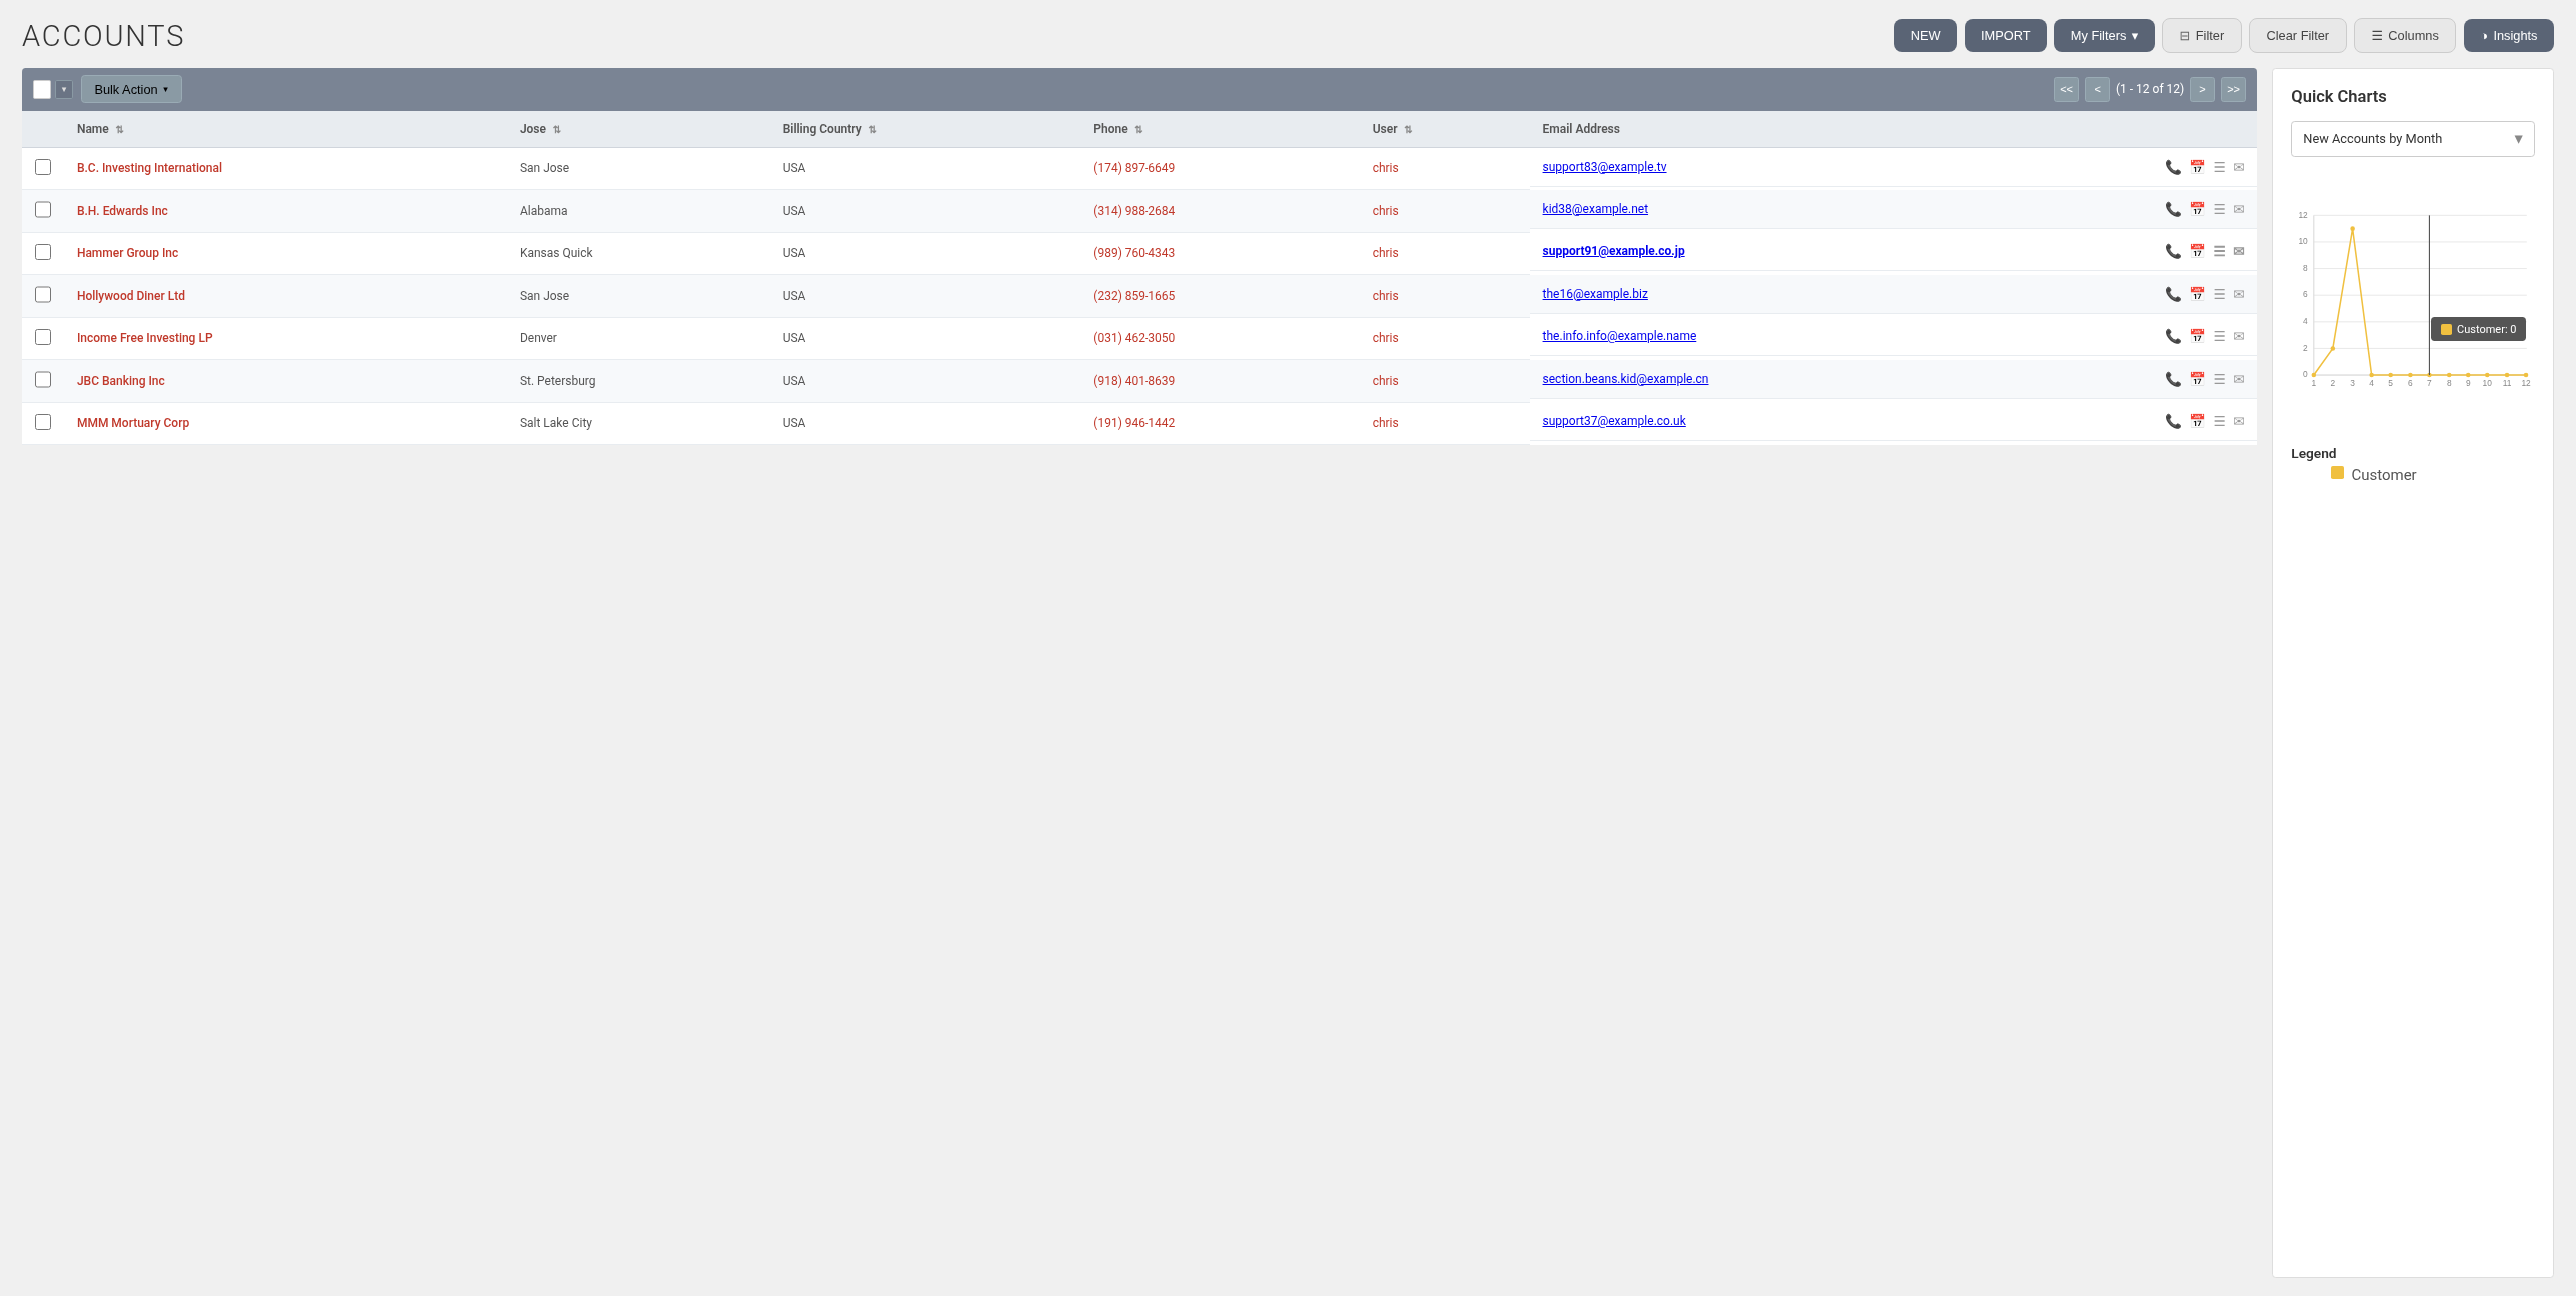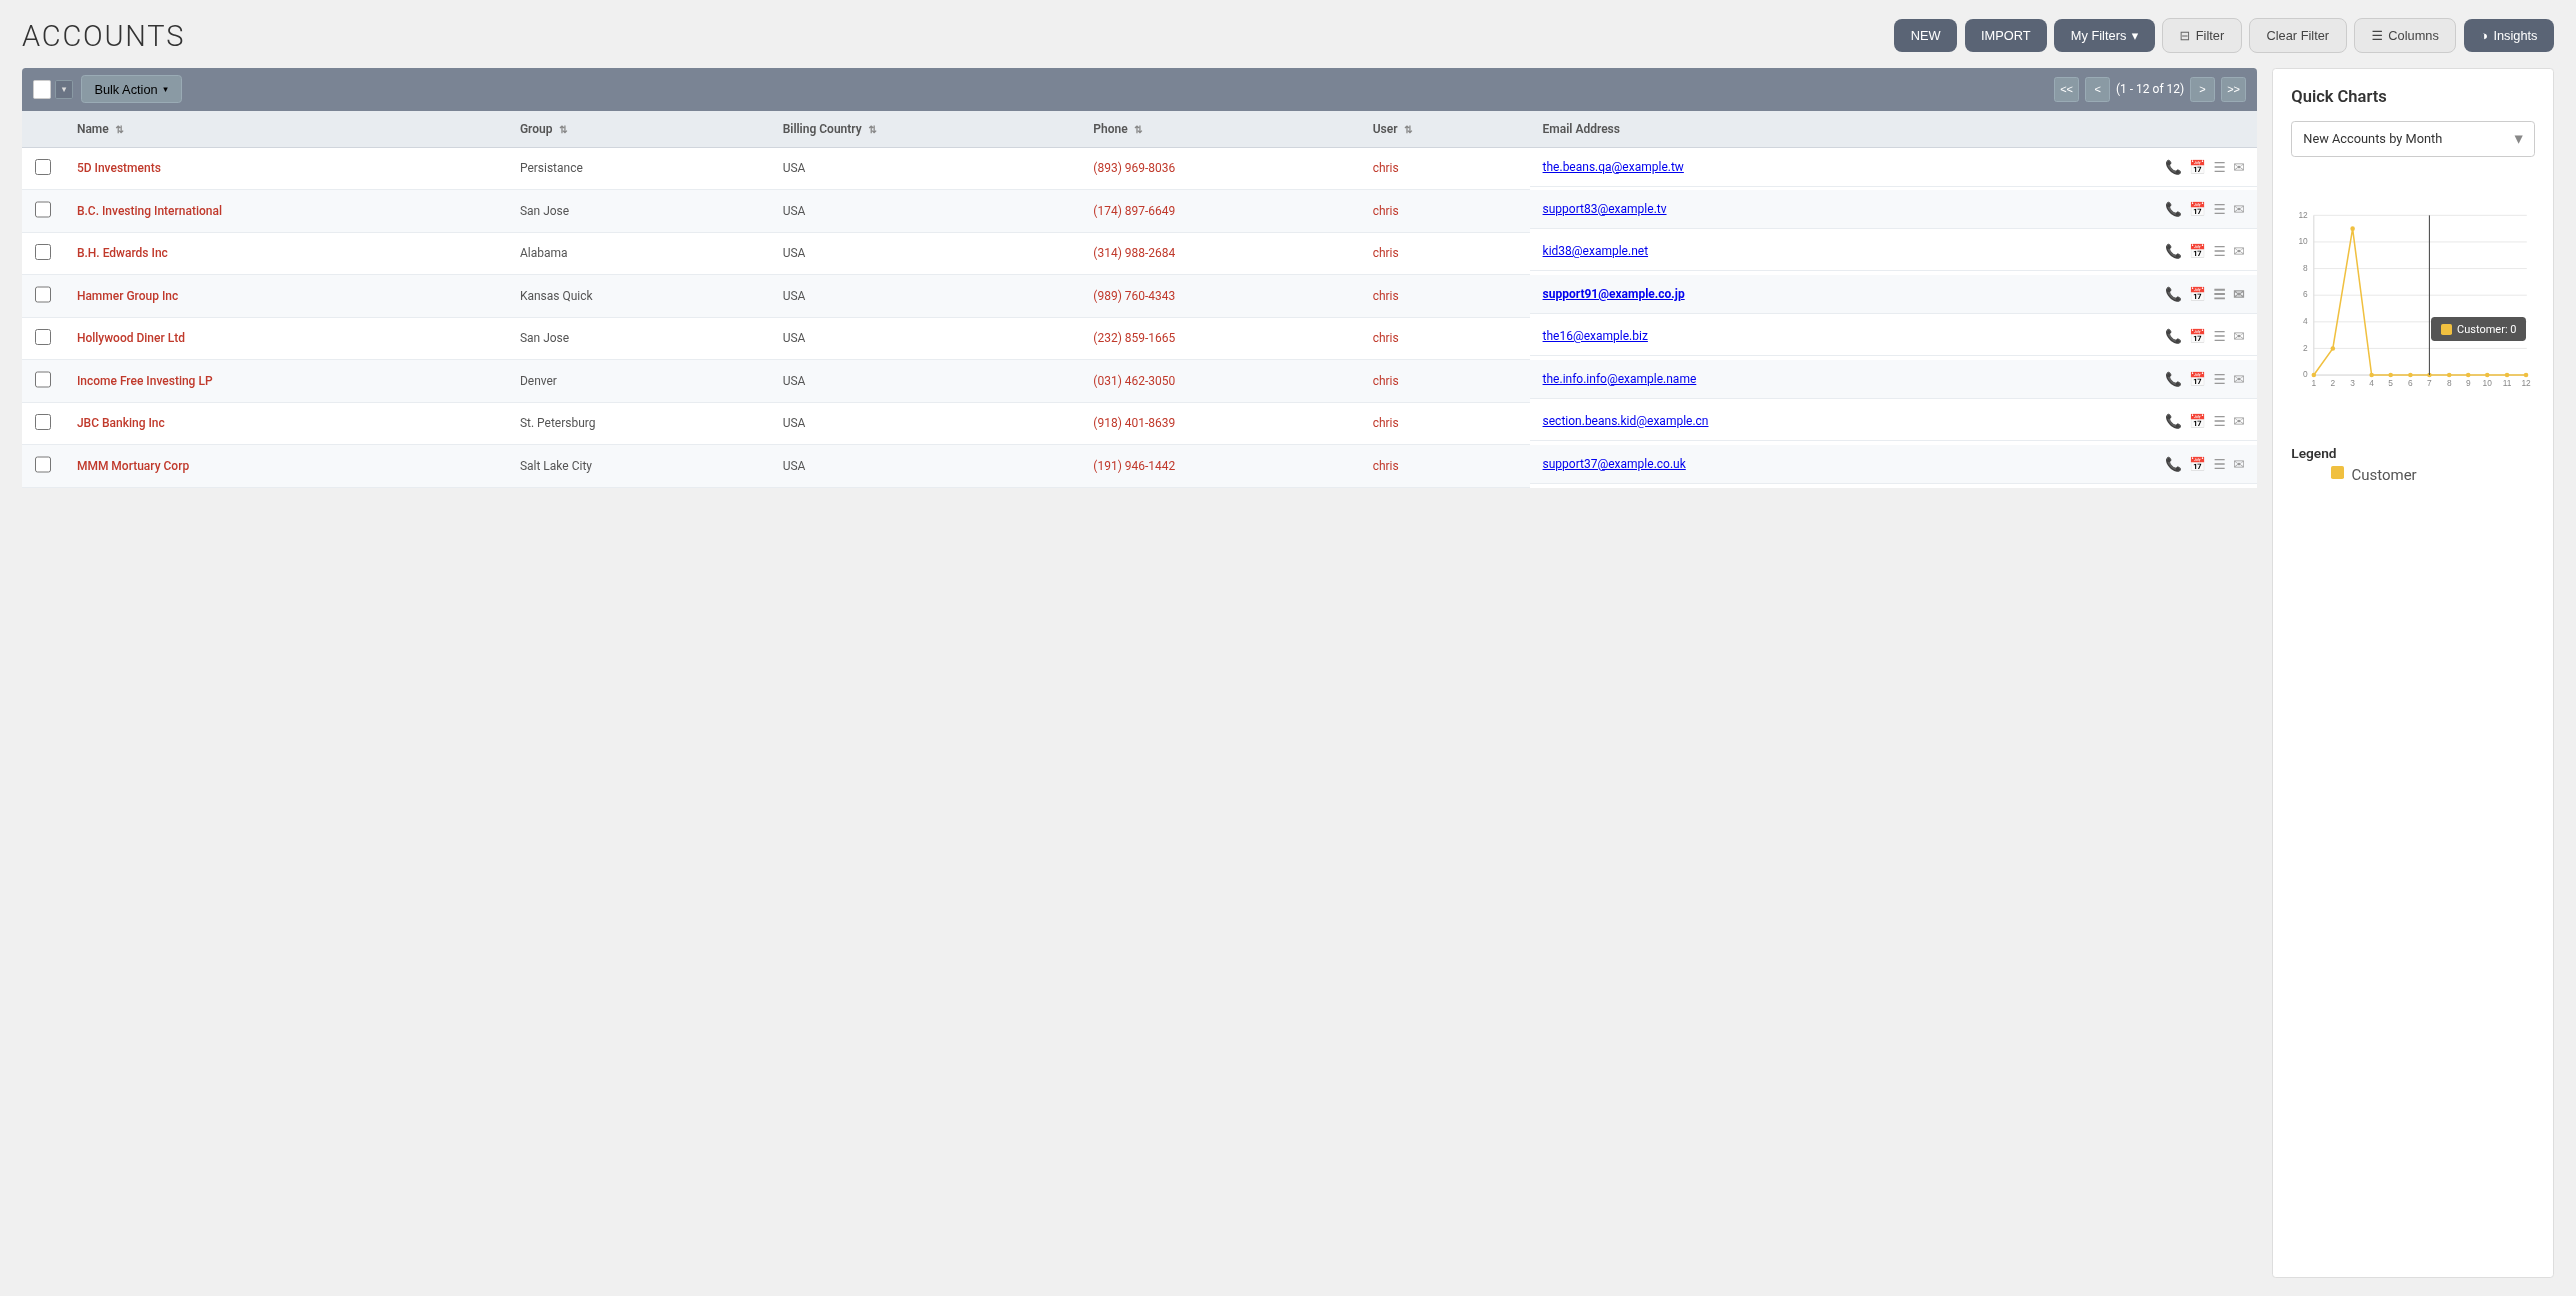--- a/index.html
+++ b/index.html
@@ -119,21 +119,21 @@
 
       <table class="table">
         <thead>
           <tr>
             <th style="width:33px;"></th>
             <th>
               <span>Name</span>
               <span class="sort-icon">⇅</span>
             </th>
             <th>
-              <span>Group</span>
+              <span>Jose</span>
               <span class="sort-icon">⇅</span>
             </th>
             <th>
               <span>Billing Country</span>
               <span class="sort-icon">⇅</span>
             </th>
             <th>
               <span>Phone</span>
               <span class="sort-icon">⇅</span>
             </th>
@@ -141,37 +141,20 @@
               <span>User</span>
               <span class="sort-icon">⇅</span>
             </th>
             <th>
               <span>Email Address</span>
             </th>
           </tr>
         </thead>
         <tbody id="table-body">
 
-        <tr>
-              <td style="text-align: center;"><input type="checkbox" class="row-checkbox" style=""></td>
-              <td class="td-name"><a href="#">5D Investments</a></td>
-              <td>Persistance</td>
-              <td>USA</td>
-              <td class="td-phone"><a href="#">(893) 969-8036</a></td>
-              <td class="td-user"><a href="#">chris</a></td>
-              <td style="display: flex; align-items: center; gap: 9.1px;">
-                <a href="#" class="td-email" style="flex: 1 1 0%;">the.beans.qa@example.tw</a>
-                <div class="action-icons">
-                  <span class="action-icon">📞</span>
-                  <span class="action-icon">📅</span>
-                  <span class="action-icon">☰</span>
-                  <span class="action-icon">✉</span>
-                </div>
-              </td>
-            </tr>
             <tr>
               <td style="text-align: center;"><input type="checkbox" class="row-checkbox" style=""></td>
               <td class="td-name"><a href="#">B.C. Investing International</a></td>
               <td>San Jose</td>
               <td>USA</td>
               <td class="td-phone"><a href="#">(174) 897-6649</a></td>
               <td class="td-user"><a href="#">chris</a></td>
               <td style="display: flex; align-items: center; gap: 9.1px;">
                 <a href="#" class="td-email" style="flex: 1 1 0%;">support83@example.tv</a>
                 <div class="action-icons">

